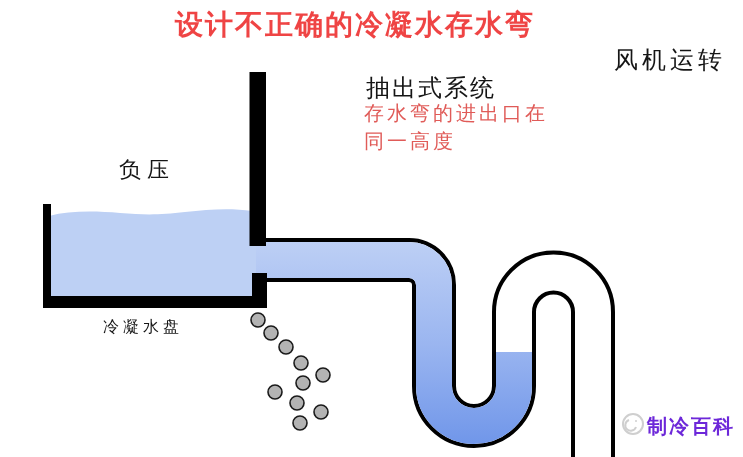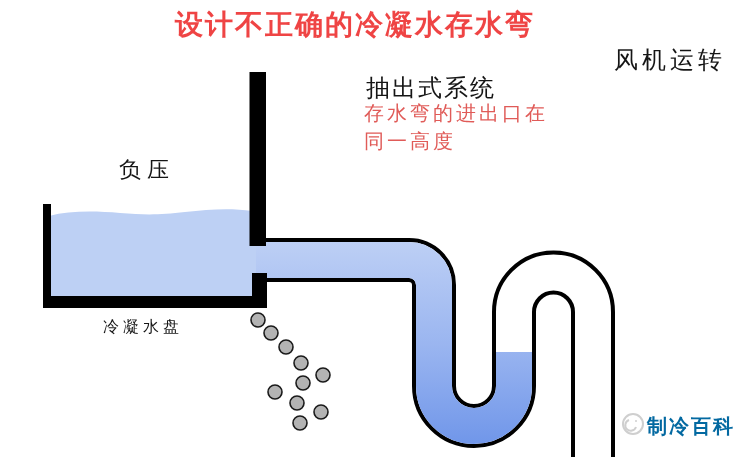--- a/index.html
+++ b/index.html
@@ -16,21 +16,21 @@
     font-size:28px;font-weight:bold;letter-spacing:2px;color:#ef4444;
   }
   .fan{left:614px;top:44px;font-size:24px;letter-spacing:4px;}
   .system{left:366px;top:72px;font-size:24px;letter-spacing:2px;}
   .note1{left:364px;top:100px;font-size:20px;letter-spacing:3px;color:#e05b58;}
   .note2{left:364px;top:128px;font-size:20px;letter-spacing:3px;color:#e05b58;}
   .negp{left:119px;top:155px;font-size:22px;letter-spacing:6px;}
   .panlbl{left:103px;top:317px;font-size:16px;letter-spacing:4px;}
   .wm-text{
     left:647px;top:413px;font-size:20px;font-weight:bold;letter-spacing:2px;
-    color:#0369a1;text-shadow:0 1px 0 #ffffff;
+    color:#6d28d9;text-shadow:0 1px 0 #ffffff;
   }
 </style>
 </head>
 <body>
 
 <svg id="diagram-svg" width="743" height="457" viewBox="0 0 743 457">
   <defs>
     <linearGradient id="waterGrad" gradientUnits="userSpaceOnUse" x1="0" y1="215" x2="0" y2="452">
       <stop offset="0" stop-color="#c6d6f6"></stop>
       <stop offset="0.55" stop-color="#9ab5f0"></stop>

